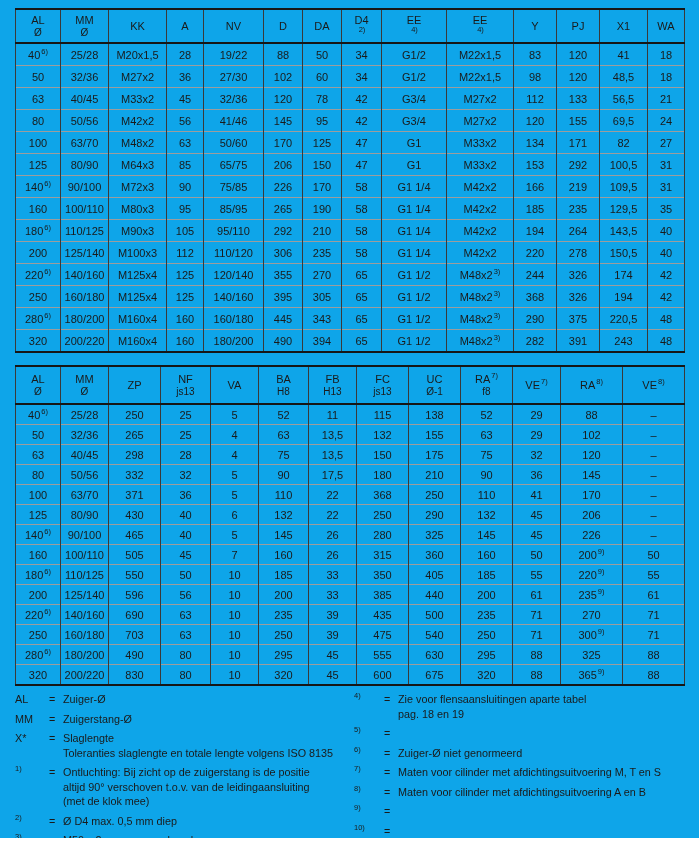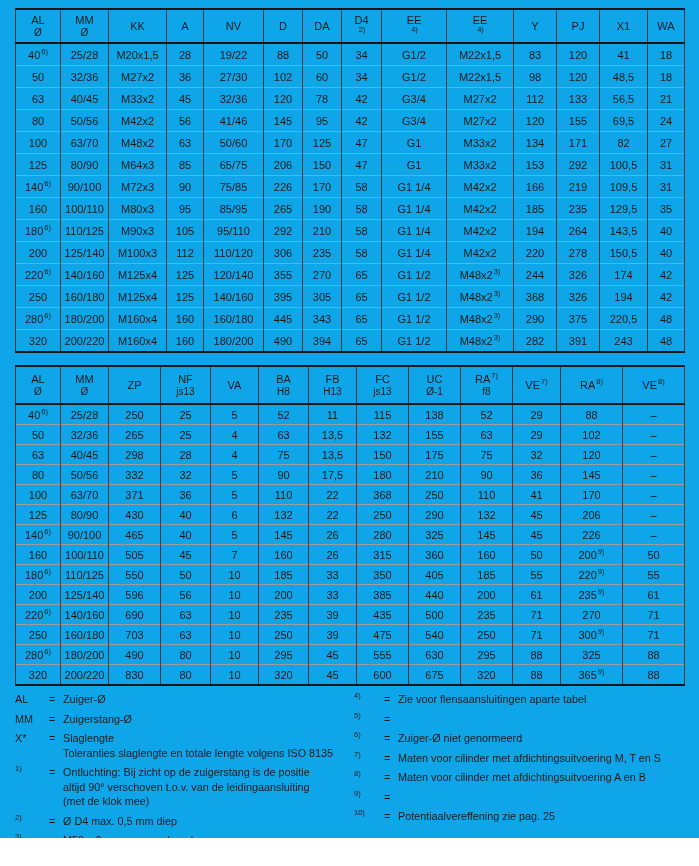--- a/index.html
+++ b/index.html
@@ -688,20 +688,21 @@
             <div>M50 x 2 op aanvraag leverbaar</div>
           </span>
         </div>
       </div>
     <div class="fn-col right" id="fn-right">
         <div class="fn-item">
           <span class="fn-term"><sup>4)</sup></span>
           <span class="fn-eq">=</span>
           <span class="fn-def">
             <div>Zie voor flensaansluitingen aparte tabel</div>
+            <div>pag. 18 en 19</div>
           </span>
         </div>
         <div class="fn-item">
           <span class="fn-term"><sup>5)</sup></span>
           <span class="fn-eq">=</span>
         </div>
         <div class="fn-item">
           <span class="fn-term"><sup>6)</sup></span>
           <span class="fn-eq">=</span>
           <span class="fn-def">
@@ -722,19 +723,16 @@
             <div>Maten voor cilinder met afdichtingsuitvoering A en B</div>
           </span>
         </div>
         <div class="fn-item">
           <span class="fn-term"><sup>9)</sup></span>
           <span class="fn-eq">=</span>
         </div>
         <div class="fn-item">
           <span class="fn-term"><sup>10)</sup></span>
           <span class="fn-eq">=</span>
-          <span class="fn-def">
-            <div>Potentiaalvereffening zie pag. 25</div>
-          </span>
         </div>
       </div>
   </div>
 </div>
 
 </body></html>

